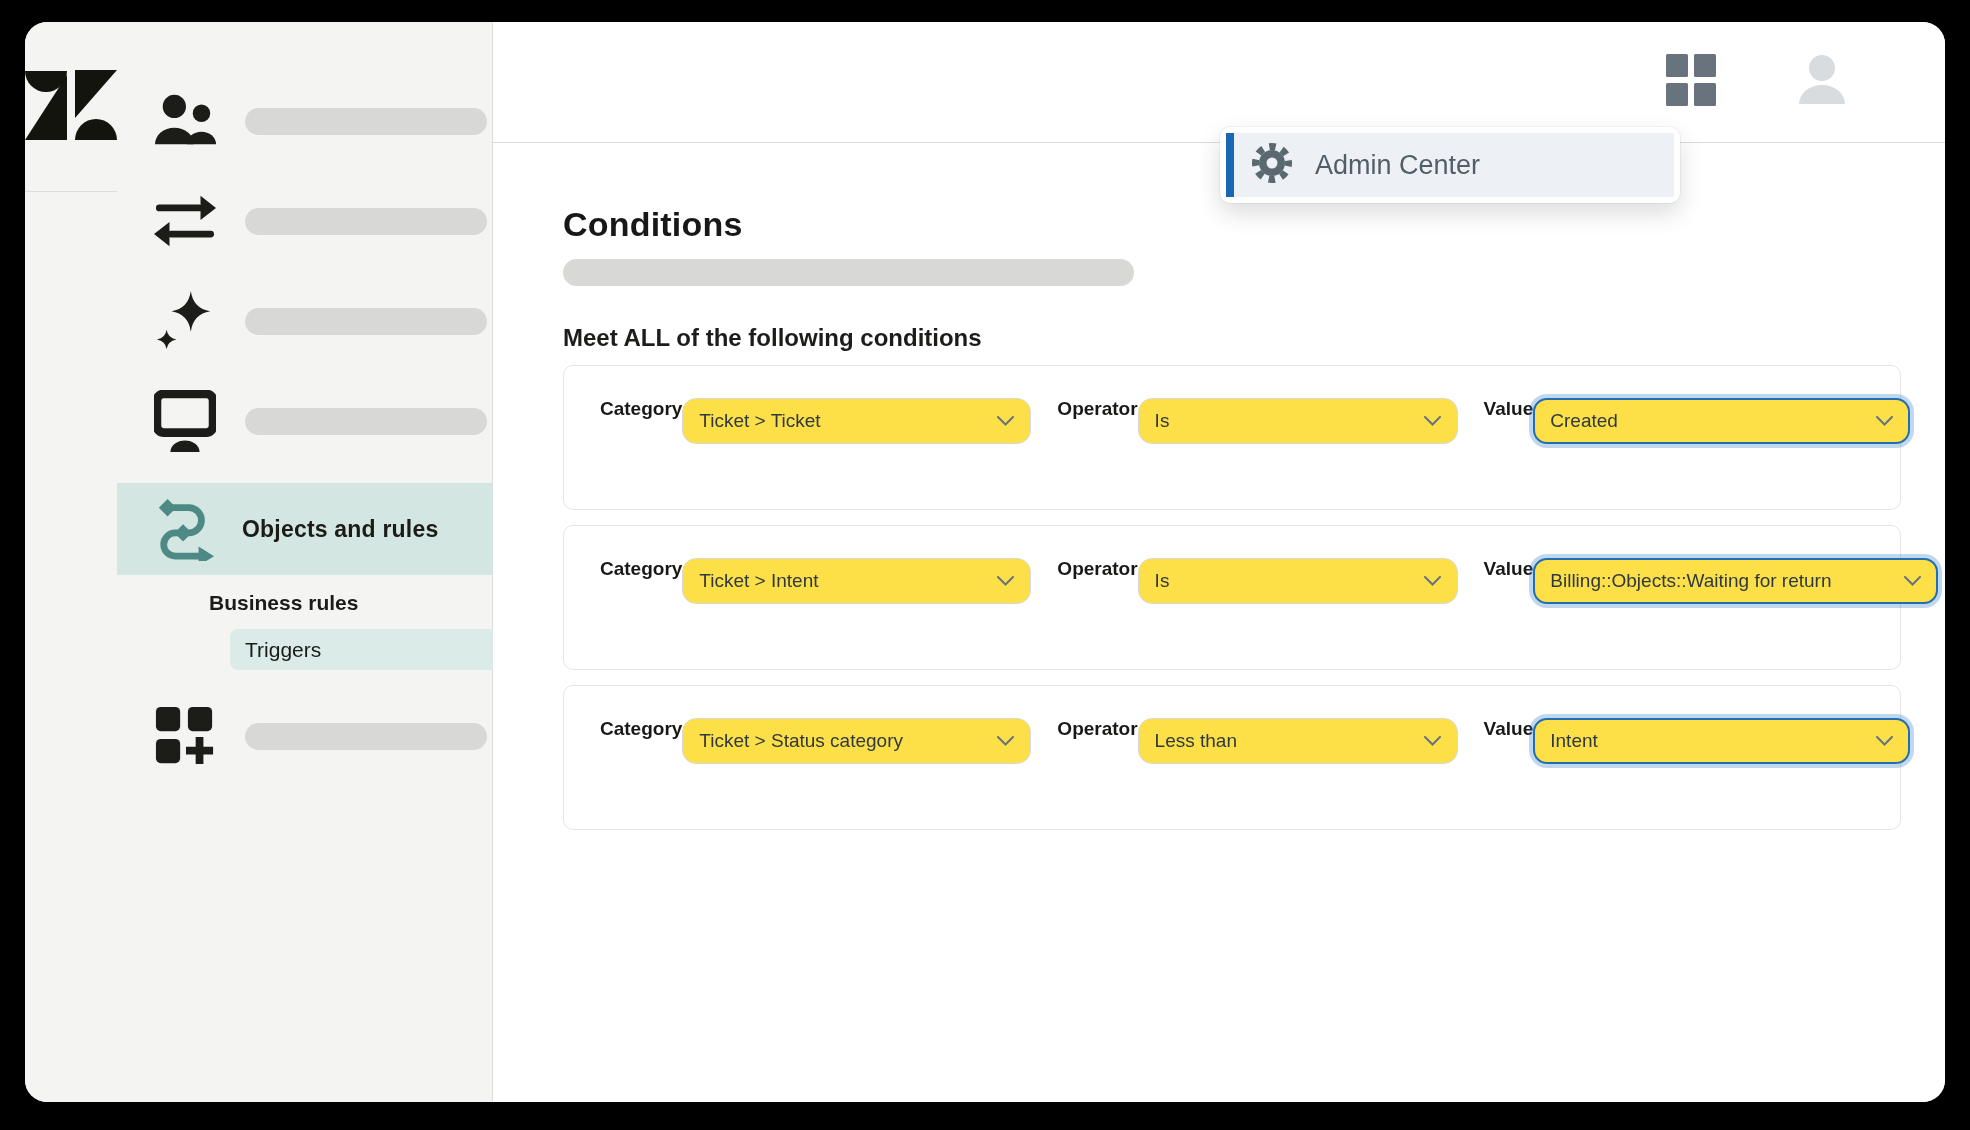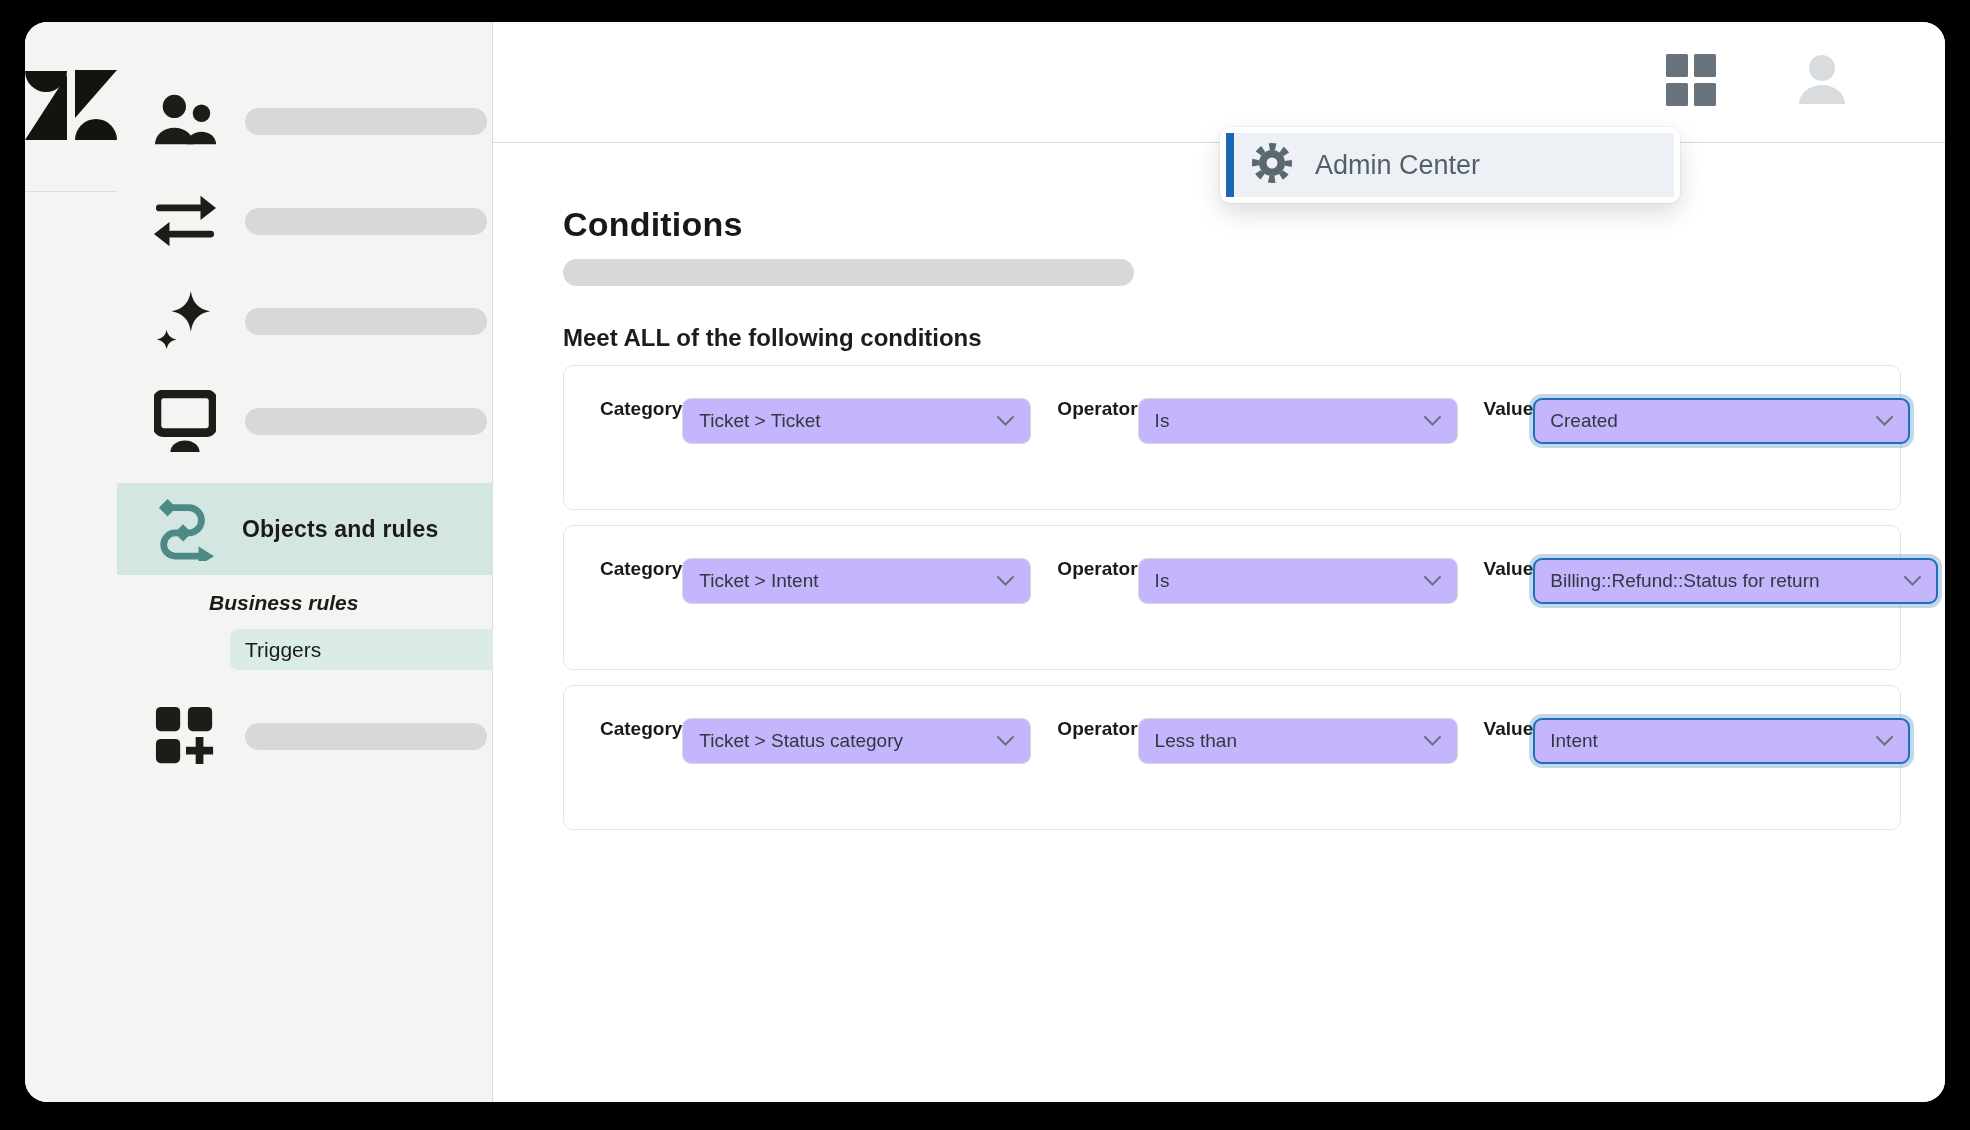--- a/index.html
+++ b/index.html
@@ -11,21 +11,21 @@
   .sidebar{width:468px;background:#f4f4f2;border-right:1px solid #d9dbdc;flex:none;display:flex;flex-direction:row;}
   .logo-section{height:170px;border-bottom:1px solid #dcdedc;display:flex;align-items:center;justify-content:center;flex:none;}
   .nav{padding-top:54px;}
   .nav-row{display:flex;align-items:center;height:90px;margin-bottom:10px;padding:0 16px 0 37px;}
   .nav-icon{width:62px;height:64px;flex:none;display:flex;align-items:center;justify-content:center;}
   .pill{height:27px;width:242px;border-radius:14px;background:#d8d8d6;margin-left:29px;}
   .chevron{margin-left:auto;flex:none;display:flex;align-items:center;}
 
   .active-section{display:flex;align-items:center;height:92px;margin-top:17px;background:#d4e6e2;padding-left:37px;}
   .active-section .label{margin-left:26px;font-size:23px;font-weight:700;color:#1b1b18;letter-spacing:.2px;}
-  .subnav-group{margin-top:4px;height:48px;display:flex;align-items:center;padding-left:92px;font-style:italic;}
+  .subnav-group{margin-top:4px;height:48px;display:flex;align-items:center;padding-left:92px;}
   .subnav-group .label{font-size:21px;font-weight:700;color:#1b1b18;}
   .subnav-active{margin:2px 3px 0 113px;height:41px;width:352px;border-radius:8px;background:#dbece8;display:flex;align-items:center;padding-left:15px;}
   .subnav-active .label{font-size:21px;font-weight:500;color:#1b1b18;}
   .bottom-row{margin-top:21px;}
 
   
   .main{flex:1;position:relative;background:#fff;display:flex;flex-direction:column;}
   .header{height:121px;flex:none;border-bottom:1px solid #d8dcde;display:flex;align-items:center;justify-content:flex-end;gap:80px;padding-right:97px;}
 
   .popup{position:absolute;left:727px;top:105px;width:460px;height:76px;background:#fff;border-radius:10px;box-shadow:0 10px 24px rgba(0,0,0,.14),0 0 0 1px rgba(0,0,0,.04);padding:6px;z-index:5;}
@@ -35,21 +35,21 @@
 
   .content{flex:1;padding:62px 0 0 70px;position:relative;}
   .page-title{font-size:34px;line-height:38px;font-weight:600;color:#18181a;letter-spacing:.2px;}
   .title-pill{margin-top:16px;width:571px;height:27px;border-radius:14px;background:#d8d8d6;}
   .meet-text{margin-top:38px;font-size:24px;font-weight:600;color:#1c1c1a;}
 
   .card{margin-top:13px;width:1338px;height:145px;border:1px solid #e2e5e7;border-radius:10px;background:#fff;padding:32px 36px;display:flex;gap:26px;}
   .card + .card{margin-top:15px;}
   .col{display:flex;flex-direction:row;}
   .col-label{font-size:19px;font-weight:700;color:#191918;margin-bottom:9px;}
-  .select{height:46px;border:1px solid #d6dade;border-radius:9px;background:#c4b5fd;display:flex;align-items:center;justify-content:space-between;padding:0 16px;font-size:19px;color:#2f3941;}
+  .select{height:46px;border:1px solid #d6dade;border-radius:14px;background:#fde047;display:flex;align-items:center;justify-content:space-between;padding:0 16px;font-size:19px;color:#2f3941;}
   .select.focused{border:2px solid #1f6fb6;padding:0 15px;box-shadow:0 0 0 4px rgba(31,111,182,.28);}
   .w-category{width:349px;}
   .w-operator{width:320px;}
   .w-value{width:377px;}
   .w-value-wide{width:405px;}
   .select .caret{flex:none;margin-left:12px;display:flex;align-items:center;}
 </style>
 </head>
 <body>
 
@@ -267,21 +267,21 @@
               <span class="caret">
                   <svg width="17" height="10" viewBox="0 0 17 10" fill="none" stroke="#68737d" stroke-width="2" stroke-linecap="round">
                     <path d="M1,1 L8.5,8.5 L16,1"></path>
                   </svg>
                 </span>
             </div>
           </div>
           <div class="col">
             <span class="col-label">Value</span>
             <div class="select focused w-value-wide">
-              <span>Billing::Refund::Status for return</span>
+              <span>Billing::Objects::Waiting for return</span>
               <span class="caret">
                   <svg width="17" height="10" viewBox="0 0 17 10" fill="none" stroke="#68737d" stroke-width="2" stroke-linecap="round">
                     <path d="M1,1 L8.5,8.5 L16,1"></path>
                   </svg>
                 </span>
             </div>
           </div>
         </div>
 
         <div class="card">

